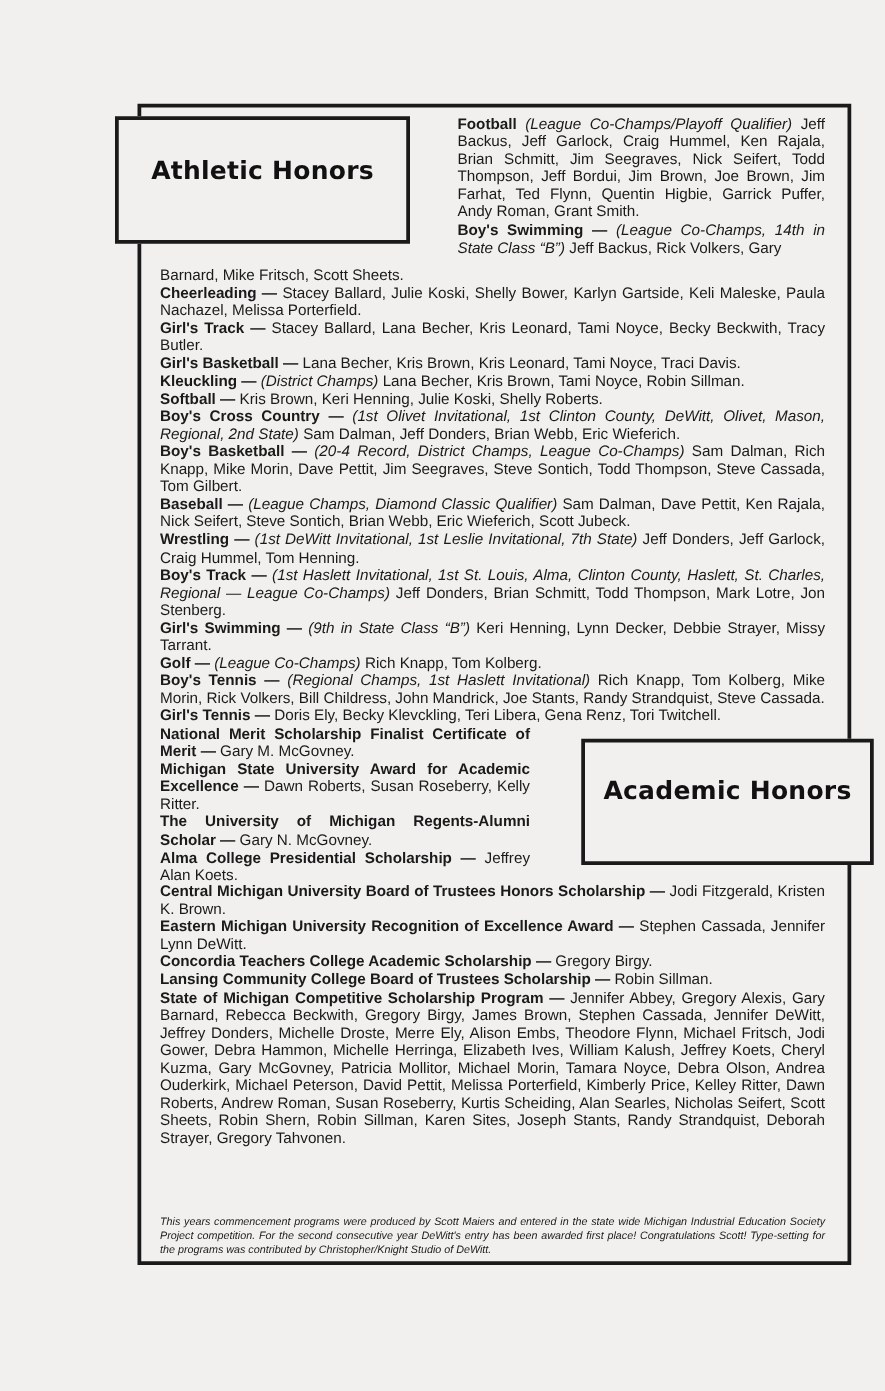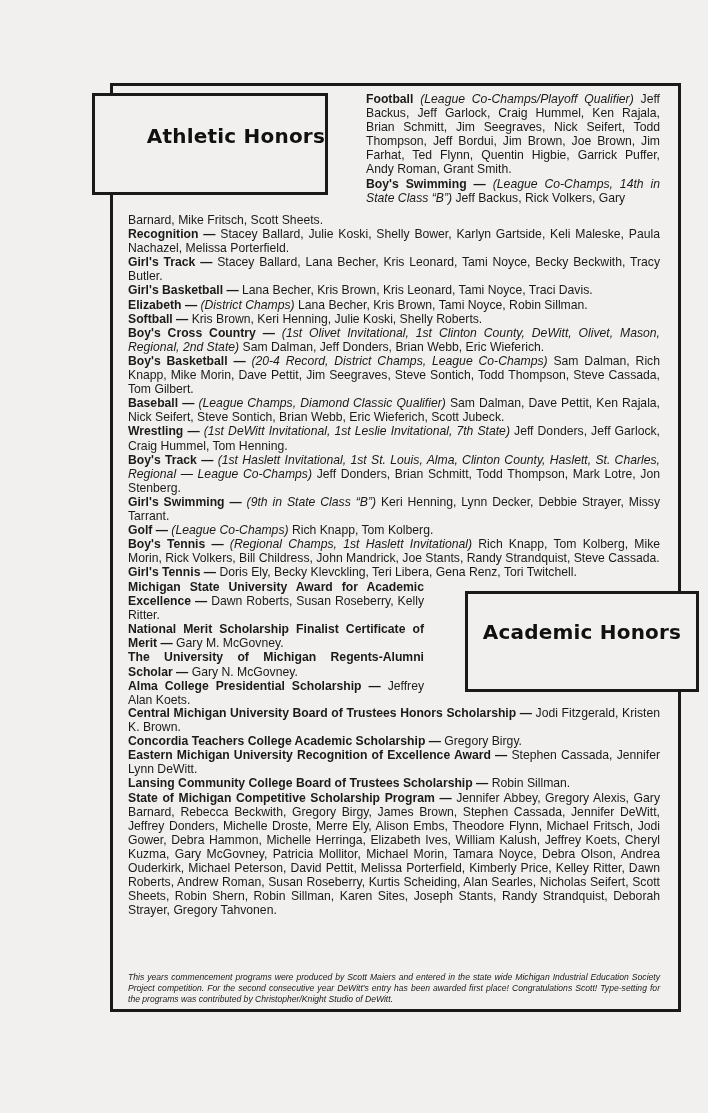--- a/index.html
+++ b/index.html
@@ -26,21 +26,21 @@
       z-index: 2;
     }
     .box h1 {
       margin: 0;
       font-family: "DejaVu Sans", sans-serif;
       font-weight: bold;
       font-size: 20px;
       letter-spacing: 0.2px;
       color: #111;
     }
-    .box-athletic { left: 92px; top: 93px; width: 230px; height: 96px; justify-content: flex-end; }
+    .box-athletic { left: 92px; top: 93px; width: 230px; height: 96px; }
     .box-athletic h1 { margin-top: -16px; }
     .box-academic { left: 465px; top: 591px; width: 228px; height: 95px; }
     .box-academic h1 { margin-top: -20px; text-align: center; }
 
     .text {
       position: absolute;
       font-size: 12.2px;
       line-height: 14.1px;
       text-align: justify;
     }
@@ -82,49 +82,49 @@
     <b>Boy's Swimming</b>
     <b>—</b>
     <i>(League Co-Champs, 14th in State Class “B”)</i>
     <span>Jeff Backus, Rick Volkers, Gary</span>
   </p>
 </div>
 
 <div class="text col-main">
   <p>Barnard, Mike Fritsch, Scott Sheets.</p>
   <div id="athletic-list">
-      <p><b>Recognition —</b> <span>Stacey Ballard, Julie Koski, Shelly Bower, Karlyn Gartside, Keli Maleske, Paula Nachazel, Melissa Porterfield.</span></p>
+      <p><b>Cheerleading —</b> <span>Stacey Ballard, Julie Koski, Shelly Bower, Karlyn Gartside, Keli Maleske, Paula Nachazel, Melissa Porterfield.</span></p>
       <p><b>Girl's Track —</b> <span>Stacey Ballard, Lana Becher, Kris Leonard, Tami Noyce, Becky Beckwith, Tracy Butler.</span></p>
       <p><b>Girl's Basketball —</b> <span>Lana Becher, Kris Brown, Kris Leonard, Tami Noyce, Traci Davis.</span></p>
-      <p><b>Elizabeth —</b> <i>(District Champs)</i> <span>Lana Becher, Kris Brown, Tami Noyce, Robin Sillman.</span></p>
+      <p><b>Kleuckling —</b> <i>(District Champs)</i> <span>Lana Becher, Kris Brown, Tami Noyce, Robin Sillman.</span></p>
       <p><b>Softball —</b> <span>Kris Brown, Keri Henning, Julie Koski, Shelly Roberts.</span></p>
       <p><b>Boy's Cross Country —</b> <i>(1st Olivet Invitational, 1st Clinton County, DeWitt, Olivet, Mason, Regional, 2nd State)</i> <span>Sam Dalman, Jeff Donders, Brian Webb, Eric Wieferich.</span></p>
       <p><b>Boy's Basketball —</b> <i>(20-4 Record, District Champs, League Co-Champs)</i> <span>Sam Dalman, Rich Knapp, Mike Morin, Dave Pettit, Jim Seegraves, Steve Sontich, Todd Thompson, Steve Cassada, Tom Gilbert.</span></p>
       <p><b>Baseball —</b> <i>(League Champs, Diamond Classic Qualifier)</i> <span>Sam Dalman, Dave Pettit, Ken Rajala, Nick Seifert, Steve Sontich, Brian Webb, Eric Wieferich, Scott Jubeck.</span></p>
       <p><b>Wrestling —</b> <i>(1st DeWitt Invitational, 1st Leslie Invitational, 7th State)</i> <span>Jeff Donders, Jeff Garlock, Craig Hummel, Tom Henning.</span></p>
       <p><b>Boy's Track —</b> <i>(1st Haslett Invitational, 1st St. Louis, Alma, Clinton County, Haslett, St. Charles, Regional — League Co-Champs)</i> <span>Jeff Donders, Brian Schmitt, Todd Thompson, Mark Lotre, Jon Stenberg.</span></p>
       <p><b>Girl's Swimming —</b> <i>(9th in State Class “B”)</i> <span>Keri Henning, Lynn Decker, Debbie Strayer, Missy Tarrant.</span></p>
       <p><b>Golf —</b> <i>(League Co-Champs)</i> <span>Rich Knapp, Tom Kolberg.</span></p>
       <p><b>Boy's Tennis —</b> <i>(Regional Champs, 1st Haslett Invitational)</i> <span>Rich Knapp, Tom Kolberg, Mike Morin, Rick Volkers, Bill Childress, John Mandrick, Joe Stants, Randy Strandquist, Steve Cassada.</span></p>
       <p><b>Girl's Tennis —</b> <span>Doris Ely, Becky Klevckling, Teri Libera, Gena Renz, Tori Twitchell.</span></p>
     </div>
 </div>
 
 <div class="text col-left">
   <div id="academic-left-list">
+      <p><b>National Merit Scholarship Finalist Certificate of Merit —</b> <span>Gary M. McGovney.</span></p>
       <p><b>Michigan State University Award for Academic Excellence —</b> <span>Dawn Roberts, Susan Roseberry, Kelly Ritter.</span></p>
-      <p><b>National Merit Scholarship Finalist Certificate of Merit —</b> <span>Gary M. McGovney.</span></p>
       <p><b>The University of Michigan Regents-Alumni Scholar —</b> <span>Gary N. McGovney.</span></p>
       <p><b>Alma College Presidential Scholarship —</b> <span>Jeffrey Alan Koets.</span></p>
     </div>
 </div>
 
 <div class="text col-bottom">
   <div id="academic-full-list">
       <p><b>Central Michigan University Board of Trustees Honors Scholarship —</b> <span>Jodi Fitzgerald, Kristen K. Brown.</span></p>
+      <p><b>Eastern Michigan University Recognition of Excellence Award —</b> <span>Stephen Cassada, Jennifer Lynn DeWitt.</span></p>
       <p><b>Concordia Teachers College Academic Scholarship —</b> <span>Gregory Birgy.</span></p>
-      <p><b>Eastern Michigan University Recognition of Excellence Award —</b> <span>Stephen Cassada, Jennifer Lynn DeWitt.</span></p>
       <p><b>Lansing Community College Board of Trustees Scholarship —</b> <span>Robin Sillman.</span></p>
       <p><b>State of Michigan Competitive Scholarship Program —</b> <span>Jennifer Abbey, Gregory Alexis, Gary Barnard, Rebecca Beckwith, Gregory Birgy, James Brown, Stephen Cassada, Jennifer DeWitt, Jeffrey Donders, Michelle Droste, Merre Ely, Alison Embs, Theodore Flynn, Michael Fritsch, Jodi Gower, Debra Hammon, Michelle Herringa, Elizabeth Ives, William Kalush, Jeffrey Koets, Cheryl Kuzma, Gary McGovney, Patricia Mollitor, Michael Morin, Tamara Noyce, Debra Olson, Andrea Ouderkirk, Michael Peterson, David Pettit, Melissa Porterfield, Kimberly Price, Kelley Ritter, Dawn Roberts, Andrew Roman, Susan Roseberry, Kurtis Scheiding, Alan Searles, Nicholas Seifert, Scott Sheets, Robin Shern, Robin Sillman, Karen Sites, Joseph Stants, Randy Strandquist, Deborah Strayer, Gregory Tahvonen.</span></p>
     </div>
 </div>
 
 <p class="credit">This years commencement programs were produced by Scott Maiers and entered in the state wide Michigan Industrial Education Society Project competition. For the second consecutive year DeWitt's entry has been awarded first place! Congratulations Scott! Type-setting for the programs was contributed by Christopher/Knight Studio of DeWitt.</p>
 
 </body></html>

